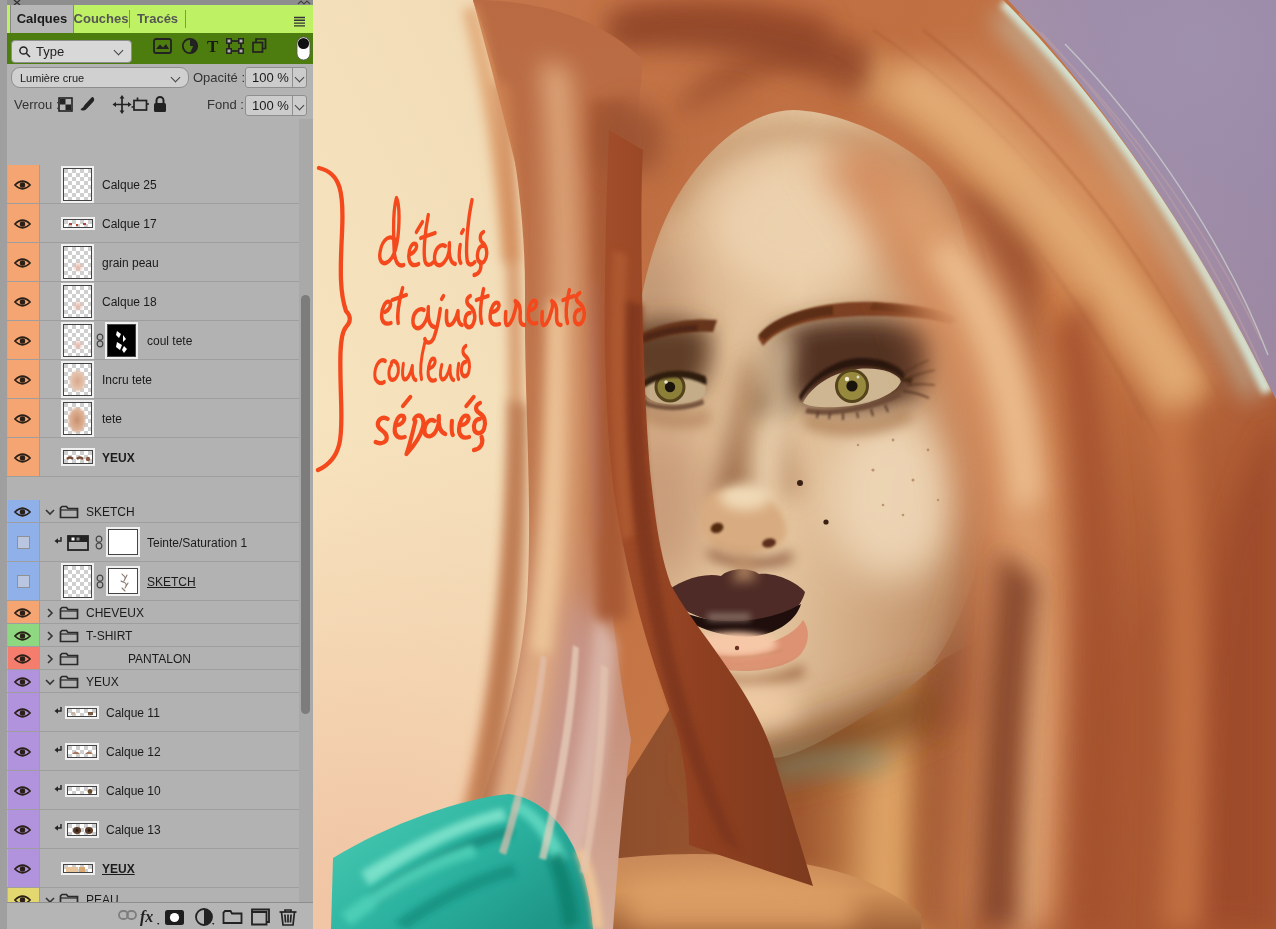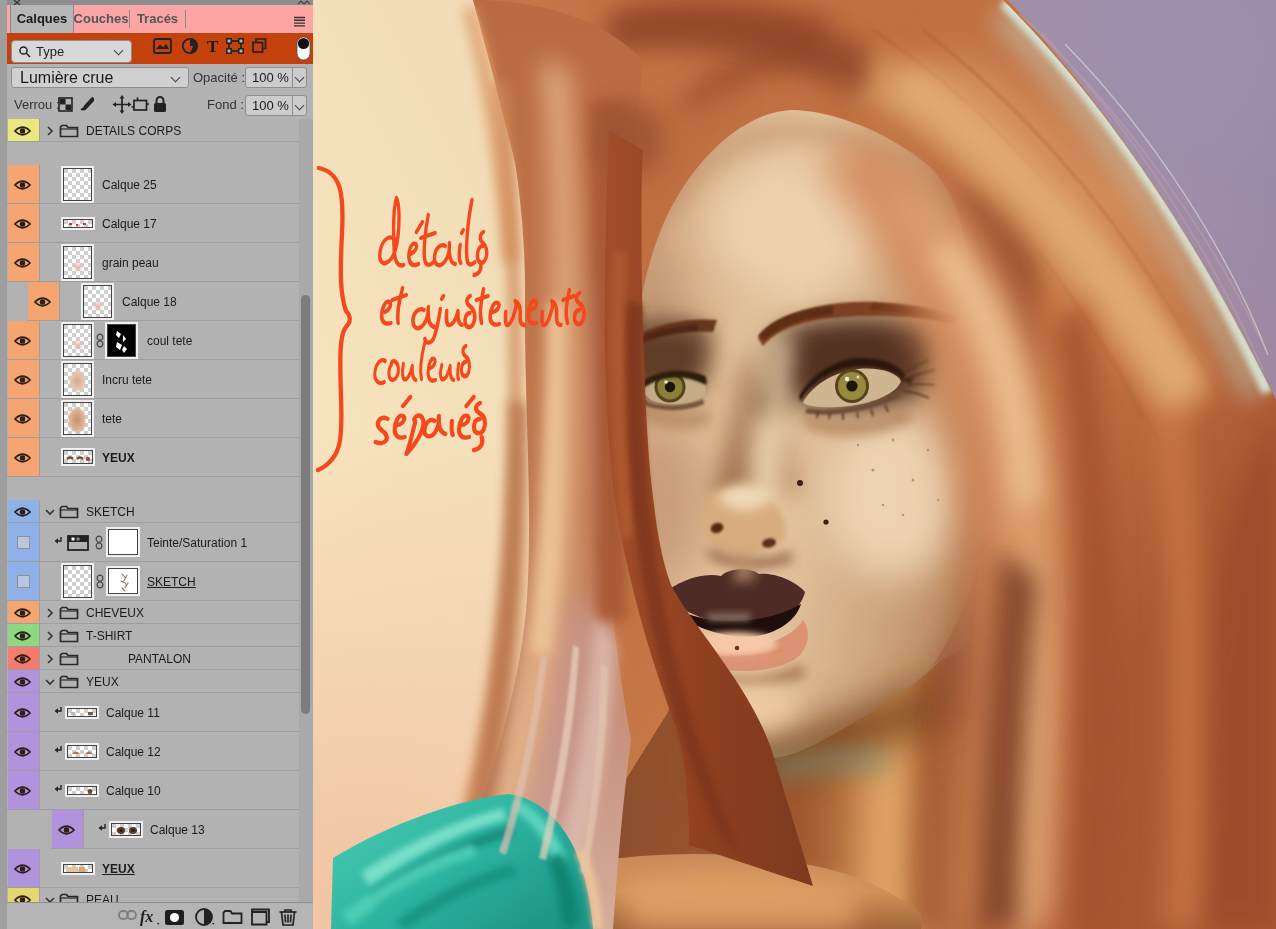--- a/index.html
+++ b/index.html
@@ -1,29 +1,29 @@
 <!DOCTYPE html>
 <html><head>
 <meta charset="utf-8">
 <style>
 html,body{margin:0;padding:0;width:1276px;height:929px;overflow:hidden;font-family:"Liberation Sans",sans-serif;}
 #app{position:relative;width:1276px;height:929px;background:#b2b2b2;}
 #art{position:absolute;left:313px;top:0;width:963px;height:929px;}
 #panel{position:absolute;left:0;top:0;width:313px;height:929px;background:#b2b2b2;}
 .edge{position:absolute;left:0;top:0;width:7px;height:929px;background:#9f9f9f;border-right:1px solid #8a8a8a;}
 .titlebar{position:absolute;left:7px;top:0;width:306px;height:5px;background:#8e8e8e;}
-.tabbar{position:absolute;left:7px;top:5px;width:306px;height:28px;background:#fca5a5;border-bottom:1px solid #8b8b8b;}
+.tabbar{position:absolute;left:7px;top:5px;width:306px;height:28px;background:#bef264;border-bottom:1px solid #8b8b8b;}
 .tab{position:absolute;top:0;height:28px;line-height:28px;font-size:13px;font-weight:bold;color:#555;text-align:center;}
 .tab.active{background:#b7b7b7;color:#1a1a1a;border-left:1px solid #888;border-right:1px solid #888;}
 .tabdiv{position:absolute;top:5px;width:1px;height:18px;background:#8a8a8a;}
 .hamb{position:absolute;right:8px;top:8px;width:11px;height:11px;}
-.srow{position:absolute;left:7px;top:33px;width:306px;height:31px;background:#c2410c;}
+.srow{position:absolute;left:7px;top:33px;width:306px;height:31px;background:#4d7c0f;}
 .searchbox{position:absolute;left:4px;top:7px;width:119px;height:21px;background:#d8d8d8;border:1px solid #8e8e8e;border-radius:4px;font-size:13px;color:#222;}
 .brow{position:absolute;left:7px;top:64px;width:306px;height:28px;background:#b3b3b3;}
-.blend{position:absolute;left:4px;top:3px;width:178px;height:21px;background:#d0d0d0;border:1px solid #8e8e8e;border-radius:3px;font-size:16px;color:#1a1a1a;line-height:20px;padding-left:8px;box-sizing:border-box;}
+.blend{position:absolute;left:4px;top:3px;width:178px;height:21px;background:#d0d0d0;border:1px solid #8e8e8e;border-radius:9px;font-size:11px;color:#1a1a1a;line-height:20px;padding-left:8px;box-sizing:border-box;}
 .vrow{position:absolute;left:7px;top:92px;width:306px;height:27px;background:#b3b3b3;border-bottom:1px solid #999;}
 .lbl{position:absolute;font-size:13px;color:#333;}
 .combo{position:absolute;width:62px;height:21px;background:#cccccc;border:1px solid #8e8e8e;border-radius:3px;box-sizing:border-box;font-size:13px;color:#1a1a1a;}
 .combo .val{position:absolute;left:6px;top:2px;}
 .combo .cseg{position:absolute;right:0;top:0;width:13px;height:19px;border-left:1px solid #8e8e8e;}
 .chev{position:absolute;width:6px;height:6px;border-left:1.8px solid #444;border-bottom:1.8px solid #444;transform:rotate(-45deg);}
 #rows{position:absolute;left:7px;top:119px;width:306px;height:783px;background:#b2b2b2;overflow:hidden;}
 .row{position:absolute;left:0;width:293px;border-bottom:1px solid #9e9e9e;box-sizing:border-box;}
 .strip{position:absolute;left:1px;top:0;width:31px;height:100%;border-right:1px solid #9e9e9e;}
 .rowname{position:absolute;font-size:12px;color:#1b1b1b;white-space:nowrap;}
@@ -437,35 +437,20 @@
 </g>
 </svg>
     <div class="lbl" style="left:200px;top:5px;">Fond :</div>
     <div class="combo" style="left:238px;top:3px;">
           <span class="val">100 %</span>
           <div class="cseg"></div>
           <div class="chev" style="right:3px;top:6px;"></div>
         </div>
   </div>
   <div id="rows">
-        <div class="row" style="top:0px;height:23px;">
-          <div class="strip" style="background:#e9e77d"></div>
-          <svg class="eye" style="top:6px" viewBox="0 0 20 12">
-            <path d="M1 6 Q10 -3 19 6 Q10 15 1 6 Z" fill="none" stroke="#2a2018" stroke-width="1.8"></path>
-            <circle cx="10" cy="6" r="3.2" fill="#2a2018"></circle>
-          </svg>
-          <svg class="arr" style="left:38px;top:7px" viewBox="0 0 10 10">
-            <path d="M3 1 L7 5 L3 9" fill="none" stroke="#333" stroke-width="1.6"></path>
-          </svg>
-          <svg style="position:absolute;left:52px;top:4px" width="20" height="16" viewBox="0 0 20 16">
-            <path d="M1.5 4 L1.5 13.5 L18.5 13.5 L18.5 4.5 L9 4.5 L7.5 2.5 L3 2.5 L1.5 4 Z" fill="none" stroke="#2a2a2a" stroke-width="1.7"></path>
-            <path d="M1.5 6 L18.5 6" stroke="#2a2a2a" stroke-width="1.2"></path>
-          </svg>
-          <div class="rowname" style="left:79px;top:5px;">DETAILS CORPS</div>
-        </div>
         <div class="row" style="top:46px;height:39px;">
           <div class="strip" style="background:#f4a571"></div>
           <svg class="eye" style="top:14px" viewBox="0 0 20 12">
             <path d="M1 6 Q10 -3 19 6 Q10 15 1 6 Z" fill="none" stroke="#2a2018" stroke-width="1.8"></path>
             <circle cx="10" cy="6" r="3.2" fill="#2a2018"></circle>
           </svg>
           <div class="thumb" style="left:56px;top:3px;width:29px;height:33px;"></div>
           <div class="rowname" style="left:95px;top:13px;">Calque 25</div>
         </div>
         <div class="row" style="top:85px;height:39px;text-align:center;">
@@ -489,21 +474,21 @@
           <div class="strip" style="background:#f4a571"></div>
           <svg class="eye" style="top:14px" viewBox="0 0 20 12">
             <path d="M1 6 Q10 -3 19 6 Q10 15 1 6 Z" fill="none" stroke="#2a2018" stroke-width="1.8"></path>
             <circle cx="10" cy="6" r="3.2" fill="#2a2018"></circle>
           </svg>
           <div class="thumb" style="left:56px;top:3px;width:29px;height:33px;">
             <div style="position:absolute;left:8px;top:14px;width:12px;height:12px;background:radial-gradient(circle,#e8b8a8 0%,rgba(232,184,168,0) 70%);"></div>
           </div>
           <div class="rowname" style="left:95px;top:13px;">grain peau</div>
         </div>
-        <div class="row" style="top:163px;height:39px;margin-left:20px;">
+        <div class="row" style="top:163px;height:39px;">
           <div class="strip" style="background:#f4a571"></div>
           <svg class="eye" style="top:14px" viewBox="0 0 20 12">
             <path d="M1 6 Q10 -3 19 6 Q10 15 1 6 Z" fill="none" stroke="#2a2018" stroke-width="1.8"></path>
             <circle cx="10" cy="6" r="3.2" fill="#2a2018"></circle>
           </svg>
           <div class="thumb" style="left:56px;top:3px;width:29px;height:33px;">
             <div style="position:absolute;left:8px;top:14px;width:12px;height:12px;background:radial-gradient(circle,#e8b8a8 0%,rgba(232,184,168,0) 70%);"></div>
           </div>
           <div class="rowname" style="left:95px;top:13px;">Calque 18</div>
         </div>
@@ -720,21 +705,21 @@
             <path d="M8 1 L8 5 L3.5 5" fill="none" stroke="#222" stroke-width="1.4"></path>
             <path d="M5 2.2 L1.5 5 L5 7.8 Z" fill="#222"></path>
           </svg>
           <div class="thumb" style="left:60px;top:15px;width:30px;height:9px;">
             <svg width="30" height="9" viewBox="0 0 30 9">
               <circle cx="22" cy="4.5" r="2.4" fill="#6a4a28"></circle>
             </svg>
           </div>
           <div class="rowname" style="left:99px;top:13px;">Calque 10</div>
         </div>
-        <div class="row" style="top:691px;height:39px;margin-left:44px;">
+        <div class="row" style="top:691px;height:39px;">
           <div class="strip" style="background:#b193dd"></div>
           <svg class="eye" style="top:14px" viewBox="0 0 20 12">
             <path d="M1 6 Q10 -3 19 6 Q10 15 1 6 Z" fill="none" stroke="#2a2018" stroke-width="1.8"></path>
             <circle cx="10" cy="6" r="3.2" fill="#2a2018"></circle>
           </svg>
           <svg style="position:absolute;left:46px;top:13px" width="10" height="12" viewBox="0 0 10 12">
             <path d="M8 1 L8 5 L3.5 5" fill="none" stroke="#222" stroke-width="1.4"></path>
             <path d="M5 2.2 L1.5 5 L5 7.8 Z" fill="#222"></path>
           </svg>
           <div class="thumb" style="left:60px;top:13px;width:30px;height:13px;">

